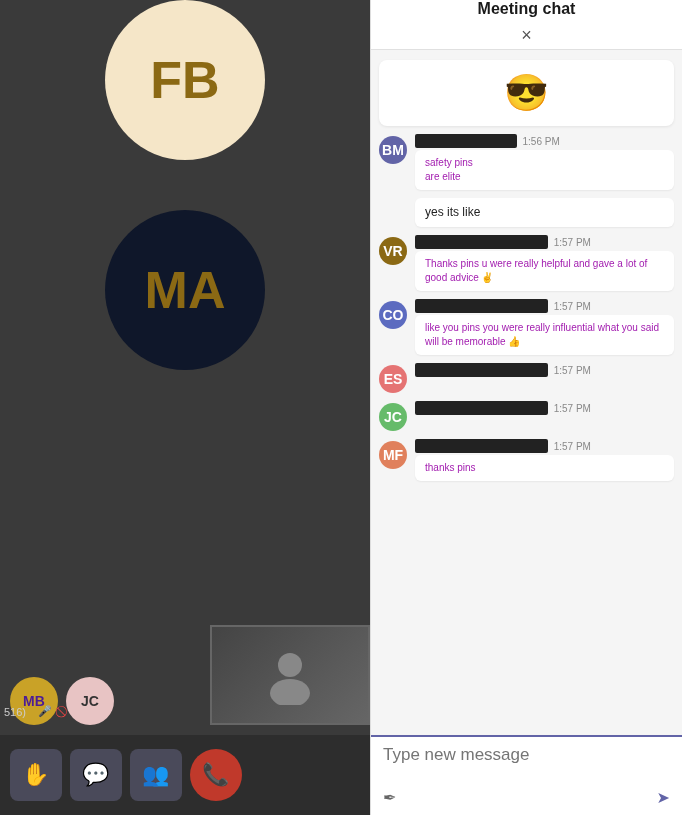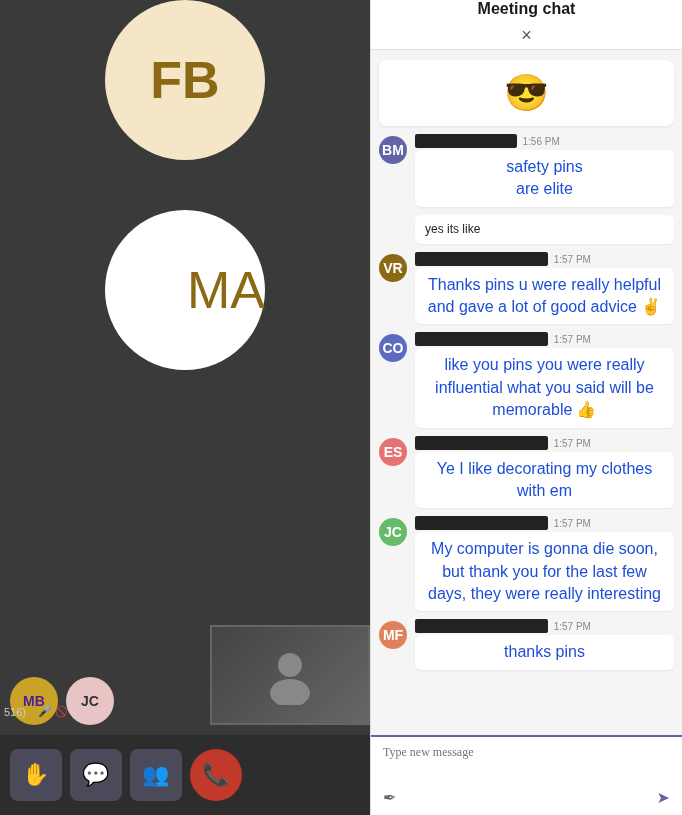--- a/index.html
+++ b/index.html
@@ -35,26 +35,26 @@
       font-size: 52px;
       font-weight: 700;
       color: #8b6914;
       margin-bottom: 30px;
     }
 
     .avatar-large-ma {
       width: 160px;
       height: 160px;
       border-radius: 50%;
-      background: #ffffff;
-      display: flex;
-      align-items: center;
-      justify-content: flex-end;
+      background: #0f172a;
+      display: flex;
+      align-items: center;
+      justify-content: center;
       font-size: 52px;
-      font-weight: 400;
+      font-weight: 700;
       color: #8b6914;
       margin-top: 20px;
     }
 
     .bottom-bar {
       position: absolute;
       bottom: 0;
       left: 0;
       width: 370px;
       height: 80px;
@@ -245,25 +245,24 @@
 
     .msg-time {
       font-size: 10px;
       color: #888;
     }
 
     .msg-bubble {
       background: white;
       border-radius: 6px;
       padding: 6px 10px;
-      font-size: 16px;
-      color: #1d4ed8;
+      font-size: 10px;
+      color: #a21caf;
       line-height: 1.4;
       box-shadow: 0 1px 2px rgba(0,0,0,0.06);
-      text-align: center;
     }
 
     .standalone-bubble {
       background: white;
       border-radius: 6px;
       padding: 6px 10px;
       font-size: 12px;
       color: #222;
       line-height: 1.4;
       margin-left: 36px;
@@ -277,25 +276,25 @@
       display: flex;
       flex-direction: column;
       padding: 8px 12px;
       justify-content: space-between;
     }
 
     .chat-input {
       width: 100%;
       border: none;
       outline: none;
-      font-size: 12px;
+      font-size: 17px;
       color: #0c4a6e;
       resize: none;
       background: transparent;
-      font-family: Liberation Serif, serif;
+      font-family: Liberation Sans, sans-serif;
     }
 
     .chat-input-footer {
       display: flex;
       justify-content: space-between;
       align-items: center;
     }
 
     .input-icon {
       color: #666;
@@ -421,37 +420,31 @@
     </div>
 
     <div class="message-group">
       <div class="message-row">
         <div class="msg-avatar av-es">ES</div>
         <div class="msg-content">
           <div class="msg-header">
             <span class="redacted">████████████████</span>
             <span class="msg-time">1:57 PM</span>
           </div>
-          <div class="msg-bubble">
-            Ye I like decorating my clothes with em
-          </div>
         </div>
       </div>
     </div>
 
     <div class="message-group">
       <div class="message-row">
         <div class="msg-avatar av-jc">JC</div>
         <div class="msg-content">
           <div class="msg-header">
             <span class="redacted">████████████████</span>
             <span class="msg-time">1:57 PM</span>
-          </div>
-          <div class="msg-bubble">
-            My computer is gonna die soon, but thank you for the last few days, they were really interesting
           </div>
         </div>
       </div>
     </div>
 
     <div class="message-group">
       <div class="message-row">
         <div class="msg-avatar av-mf">MF</div>
         <div class="msg-content">
           <div class="msg-header">

